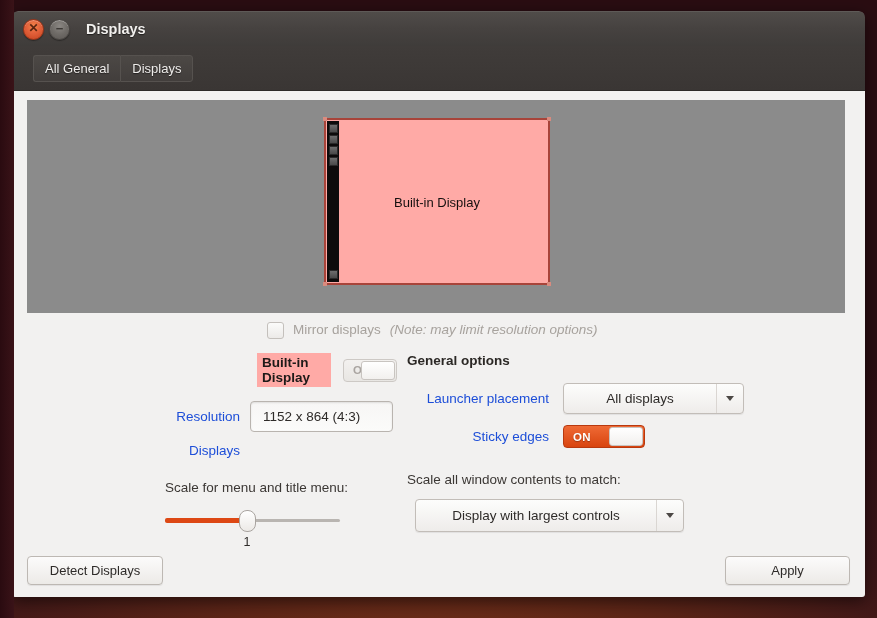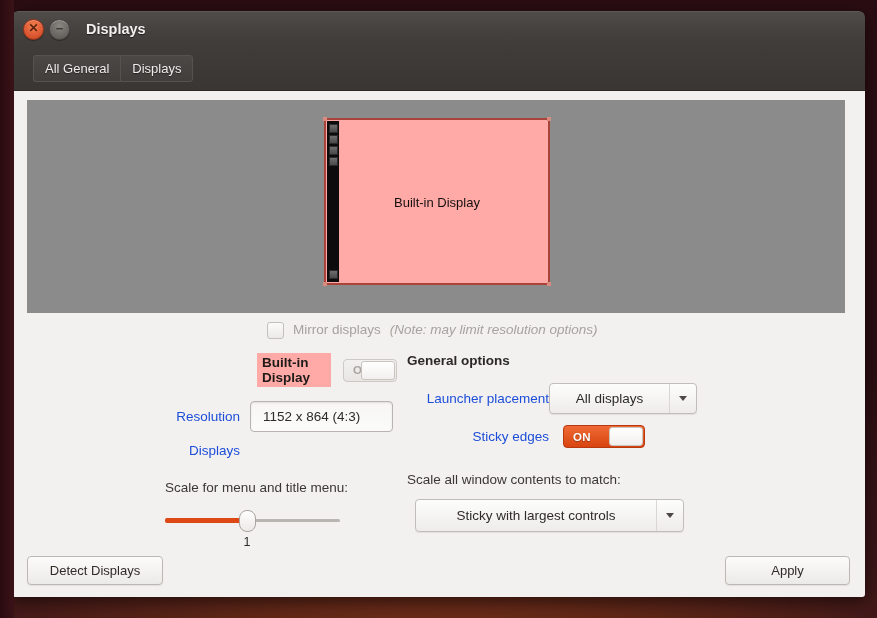--- a/index.html
+++ b/index.html
@@ -467,39 +467,39 @@
           <div class="slider-value">1</div>
         </div>
       </div>
 
       <div class="col-right">
 
         <div class="section-title">General options</div>
 
         <div class="row">
           <div class="rowlabel" style="width:142px">Launcher placement</div>
-          <div class="combo" style="width:148px">
+          <div class="combo" style="margin-left:14px;width:181px">
             <div class="val">All displays</div>
             <div class="arrowbox">
               <div class="arrow-down"></div>
             </div>
           </div>
         </div>
 
         <div class="row" style="margin-bottom:24px">
           <div class="rowlabel" style="width:142px">Sticky edges</div>
           <div class="toggle on" style="margin-left:14px">
             <div class="state">ON</div>
             <div class="knob"></div>
           </div>
         </div>
 
         <div class="subtitle">Scale all window contents to match:</div>
         <div class="combo" style="width:269px;height:33px;margin-left:8px">
-          <div class="val">Sticky with largest controls</div>
+          <div class="val">Display with largest controls</div>
           <div class="arrowbox">
             <div class="arrow-down"></div>
           </div>
         </div>
       </div>
 
       <div class="footer-btn" id="detect-displays">Detect Displays</div>
       <div class="footer-btn" id="apply-button">Apply</div>
 
     </div>

